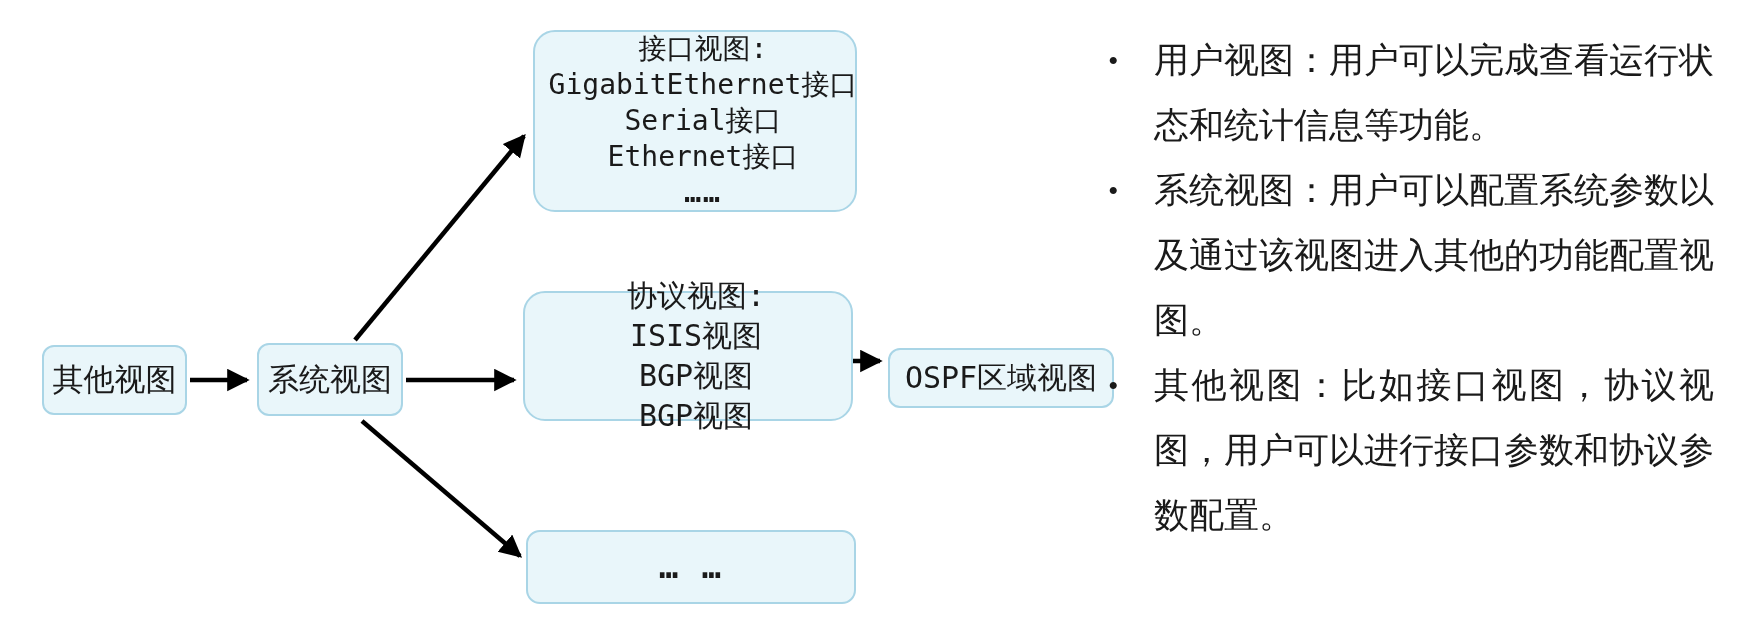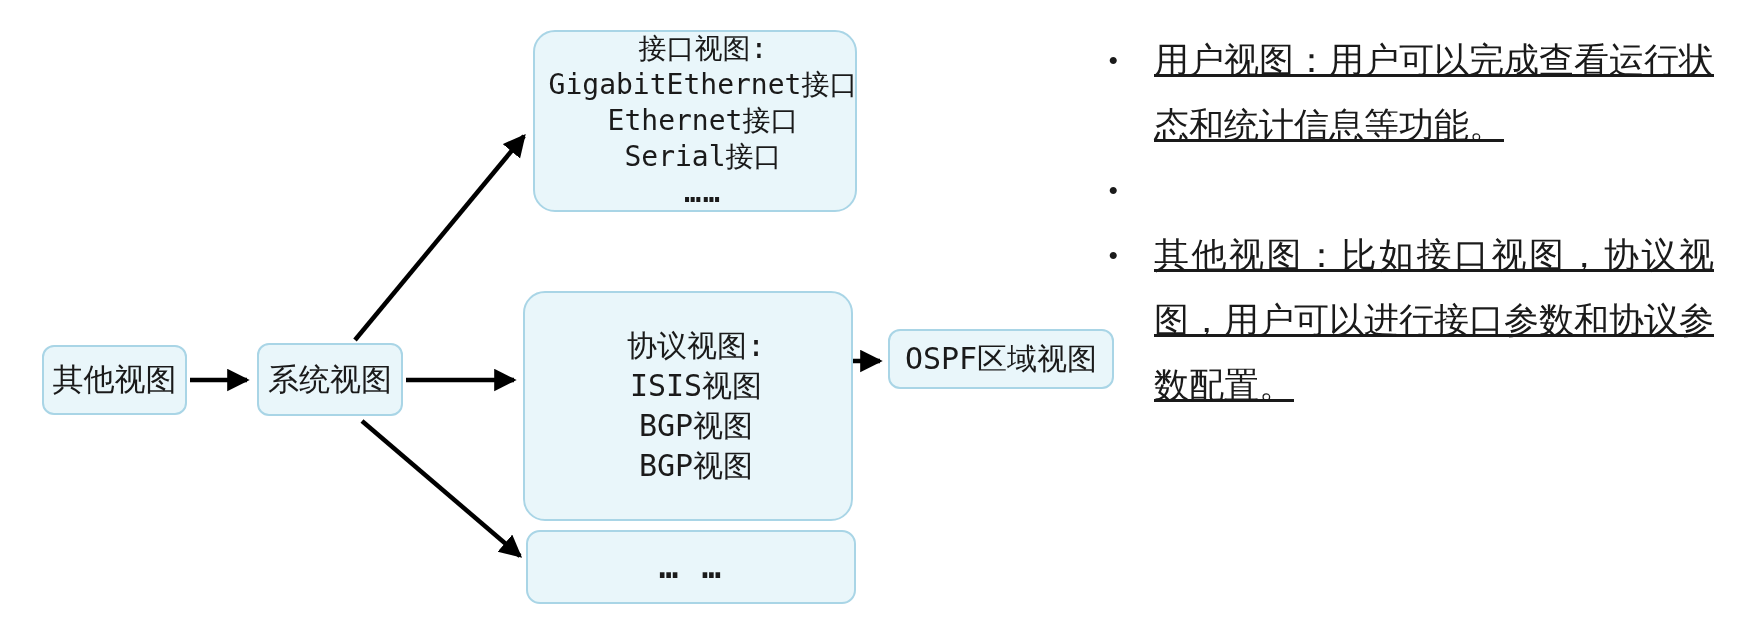--- a/index.html
+++ b/index.html
@@ -24,32 +24,32 @@
     position:absolute;box-sizing:border-box;
     background:var(--node-fill,#e9f6fa);
     border:2px solid var(--node-border,#a9d5e6);
     display:flex;flex-direction:column;align-items:center;justify-content:center;
     text-align:center;white-space:nowrap;
   }
   .node .line{width:100%;padding-left:16px;}
   .box-user    {left:42px;  top:345px; width:145px; height:70px;  border-radius:12px; font-size:31px;}
   .box-system  {left:257px; top:343px; width:146px; height:73px;  border-radius:12px; font-size:31px;}
   .box-iface   {left:533px; top:30px;  width:324px; height:182px; border-radius:22px; font-size:28px; line-height:36px;}
-  .box-proto   {left:523px; top:291px; width:330px; height:230px; border-radius:22px; font-size:30px; line-height:40px;}
+  .box-proto   {left:523px; top:291px; width:330px; height:130px; border-radius:22px; font-size:30px; line-height:40px;}
   .box-other   {left:526px; top:530px; width:330px; height:74px;  border-radius:14px; font-size:32px; font-weight:bold; letter-spacing:2px;}
-  .box-ospf    {left:888px; top:329px; width:226px; height:60px;  border-radius:12px; font-size:30px;}
+  .box-ospf    {left:888px; top:348px; width:226px; height:60px;  border-radius:12px; font-size:30px;}
   .dots{font-weight:bold;letter-spacing:2px;}
   .notes{
     position:absolute;left:1108px;top:28px;width:640px;
     font-family:"Liberation Serif","DejaVu Serif",serif;
     font-size:35px;line-height:65px;color:var(--text,#1a1a1a);
   }
   .bullet-item{display:flex;align-items:flex-start;}
   .bullet-mark{flex:0 0 46px;text-align:left;font-size:30px;}
-  .bullet-text{flex:0 0 560px;max-width:560px;text-align:justify;text-justify:inter-character;text-decoration:underline;}
+  .bullet-text{flex:0 0 560px;max-width:560px;text-align:justify;text-justify:inter-character;}
 </style>
 </head>
 <body>
 
 <div class="stage">
 
   <svg class="arrows" viewBox="0 0 1764 624">
     <defs>
       <marker id="ah" markerWidth="6" markerHeight="6" refX="4.4" refY="2.5" orient="auto">
         <path d="M0,0 L5,2.5 L0,5 Z"></path>
@@ -66,22 +66,22 @@
     <span>其他视图</span>
   </div>
 
   <div class="node box-system">
     <span>系统视图</span>
   </div>
 
   <div class="node box-iface">
     <div class="line">接口视图:</div>
     <div class="line">GigabitEthernet接口</div>
+    <div class="line">Serial接口</div>
     <div class="line">Ethernet接口</div>
-    <div class="line">Serial接口</div>
     <div class="line dots">……</div>
   </div>
 
   <div class="node box-proto">
     <div class="line">协议视图:</div>
     <div class="line">ISIS视图</div>
     <div class="line">BGP视图</div>
     <div class="line">BGP视图</div>
   </div>
 
@@ -93,20 +93,21 @@
     <span>OSPF区域视图</span>
   </div>
 
   <div class="notes">
     <div class="bullet-item">
       <span class="bullet-mark">•</span>
       <span class="bullet-text">用户视图：用户可以完成查看运行状态和统计信息等功能。</span>
     </div>
     <div class="bullet-item">
       <span class="bullet-mark">•</span>
+      <span class="bullet-text">系统视图：用户可以配置系统参数以及通过该视图进入其他的功能配置视图。</span>
     </div>
     <div class="bullet-item">
       <span class="bullet-mark">•</span>
       <span class="bullet-text">其他视图：比如接口视图，协议视图，用户可以进行接口参数和协议参数配置。</span>
     </div>
   </div>
 
 </div>
 
 </body></html>

